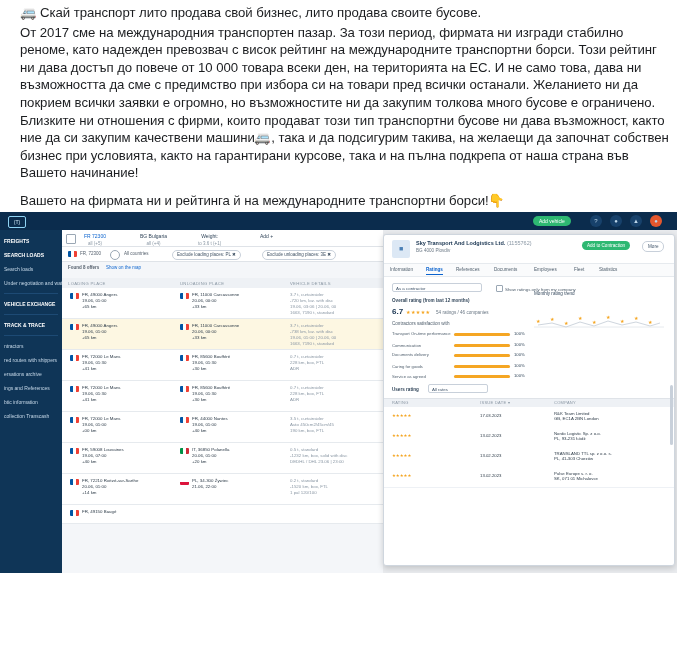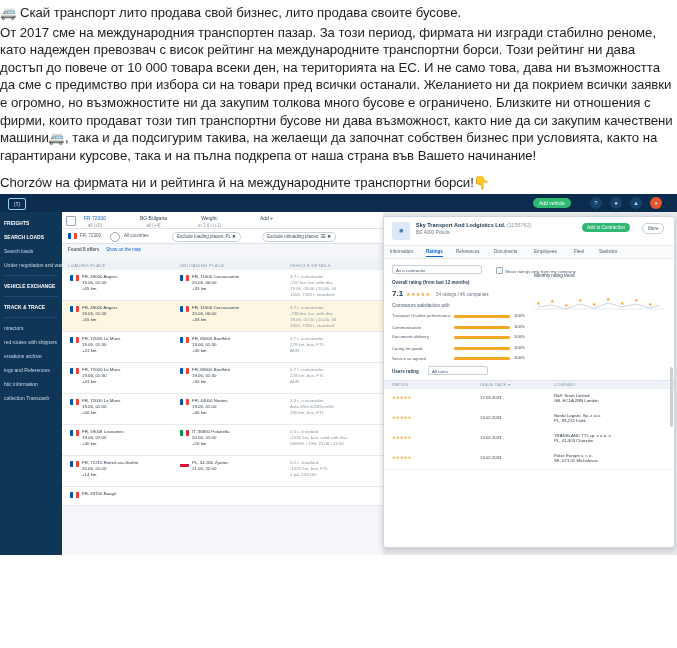--- a/index.html
+++ b/index.html
@@ -8,21 +8,21 @@
     background: #ffffff;
   }
   body {
     width: 677px;
     height: 648px;
     overflow: hidden;
     font-family: "Liberation Sans", sans-serif;
     color: #1c1e21;
   }
   .post {
-    padding: 4px 4px 0 0;
+    padding: 4px 4px 0 20px;
     box-sizing: border-box;
   }
   .post p {
     margin: 0 0 2px 0;
     font-size: 13.2px;
     line-height: 17.6px;
     letter-spacing: -0.05px;
   }
   .post p.spaced {
     margin-top: 10px;
@@ -241,21 +241,21 @@
   .trend-title { position:absolute; left:0; top:0; font-size:4.6px; color:#33475b;}
   .spark { position:absolute; left:0; top:10px; }
   .scrollbar { position:absolute; right:1px; top:150px; width:3px; height:60px; background:#c8d0da; border-radius:2px;}
 </style>
 </head>
 <body>
 
 <div class="post">
   <p>🚐 Скай транспорт лито продава свой бизнес, лито продава своите бусове.</p>
   <p>От 2017 сме на международния транспортен пазар. За този период, фирмата ни изгради стабилно реноме, като надежден превозвач с висок рейтинг на международните транспортни борси. Този рейтинг ни дава достъп до повече от 10 000 товара всеки ден, на територията на ЕС. И не само това, дава ни възможността да сме с предимство при избора си на товари пред всички останали. Желанието ни да покрием всички заявки е огромно, но възможностите ни да закупим толкова много бусове е ограничено. Близките ни отношения с фирми, които продават този тип транспортни бусове ни дава възможност, както ние да си закупим качествени машини🚐, така и да подсигурим такива, на желаещи да започнат собствен бизнес при условията, както на гарантирани курсове, така и на пълна подкрепа от наша страна във Вашето начинание!</p>
-  <p class="spaced">Chorzów на фирмата ни и рейтинга й на международните транспортни борси!👇</p>
+  <p class="spaced">Вашето на фирмата ни и рейтинга й на международните транспортни борси!👇</p>
 </div>
 
 <div class="screenshot">
 
   <div class="app-topbar">
     <div class="app-logo">(T)</div>
     <div class="add-vehicle-btn">Add vehicle</div>
     <div class="top-icon ti1">?</div>
     <div class="top-icon ti2">●</div>
     <div class="top-icon ti3">▲</div>
@@ -452,21 +452,21 @@
       <div class="rp-tab" style="left:190px;">Fleet</div>
       <div class="rp-tab" style="left:215px;">Statistics</div>
     </div>
 
     <div class="select-box" style="left:8px;top:48px;width:90px;">As a contractor</div>
     <div class="checkline" style="left:112px;top:50px;">
       <span class="chk"></span><span>Show ratings only from my company</span>
     </div>
 
     <div class="lbl bold" style="left:8px;top:63px;">Overall rating (from last 12 months)</div>
-    <div class="bigscore" style="left:8px;top:72px;">7.1</div>
+    <div class="bigscore" style="left:8px;top:72px;">6.7</div>
     <div class="stars" style="left:22px;top:74px;">★★★★★</div>
     <div class="lbl" style="left:52px;top:75px;color:#6b7885;">54 ratings / 46 companies</div>
 
     <div class="lbl" style="left:8px;top:86px;color:#52616f;">Contractors satisfaction with</div>
 
     <div>
       <div class="meter-label" style="left:8px;top:96px;width:60px;">Transport On-time performance</div>
       <div class="meter-track" style="left:70px;top:98px;width:56px;">
           <div class="meter-fill" style="width:56px;"></div>
         </div>

